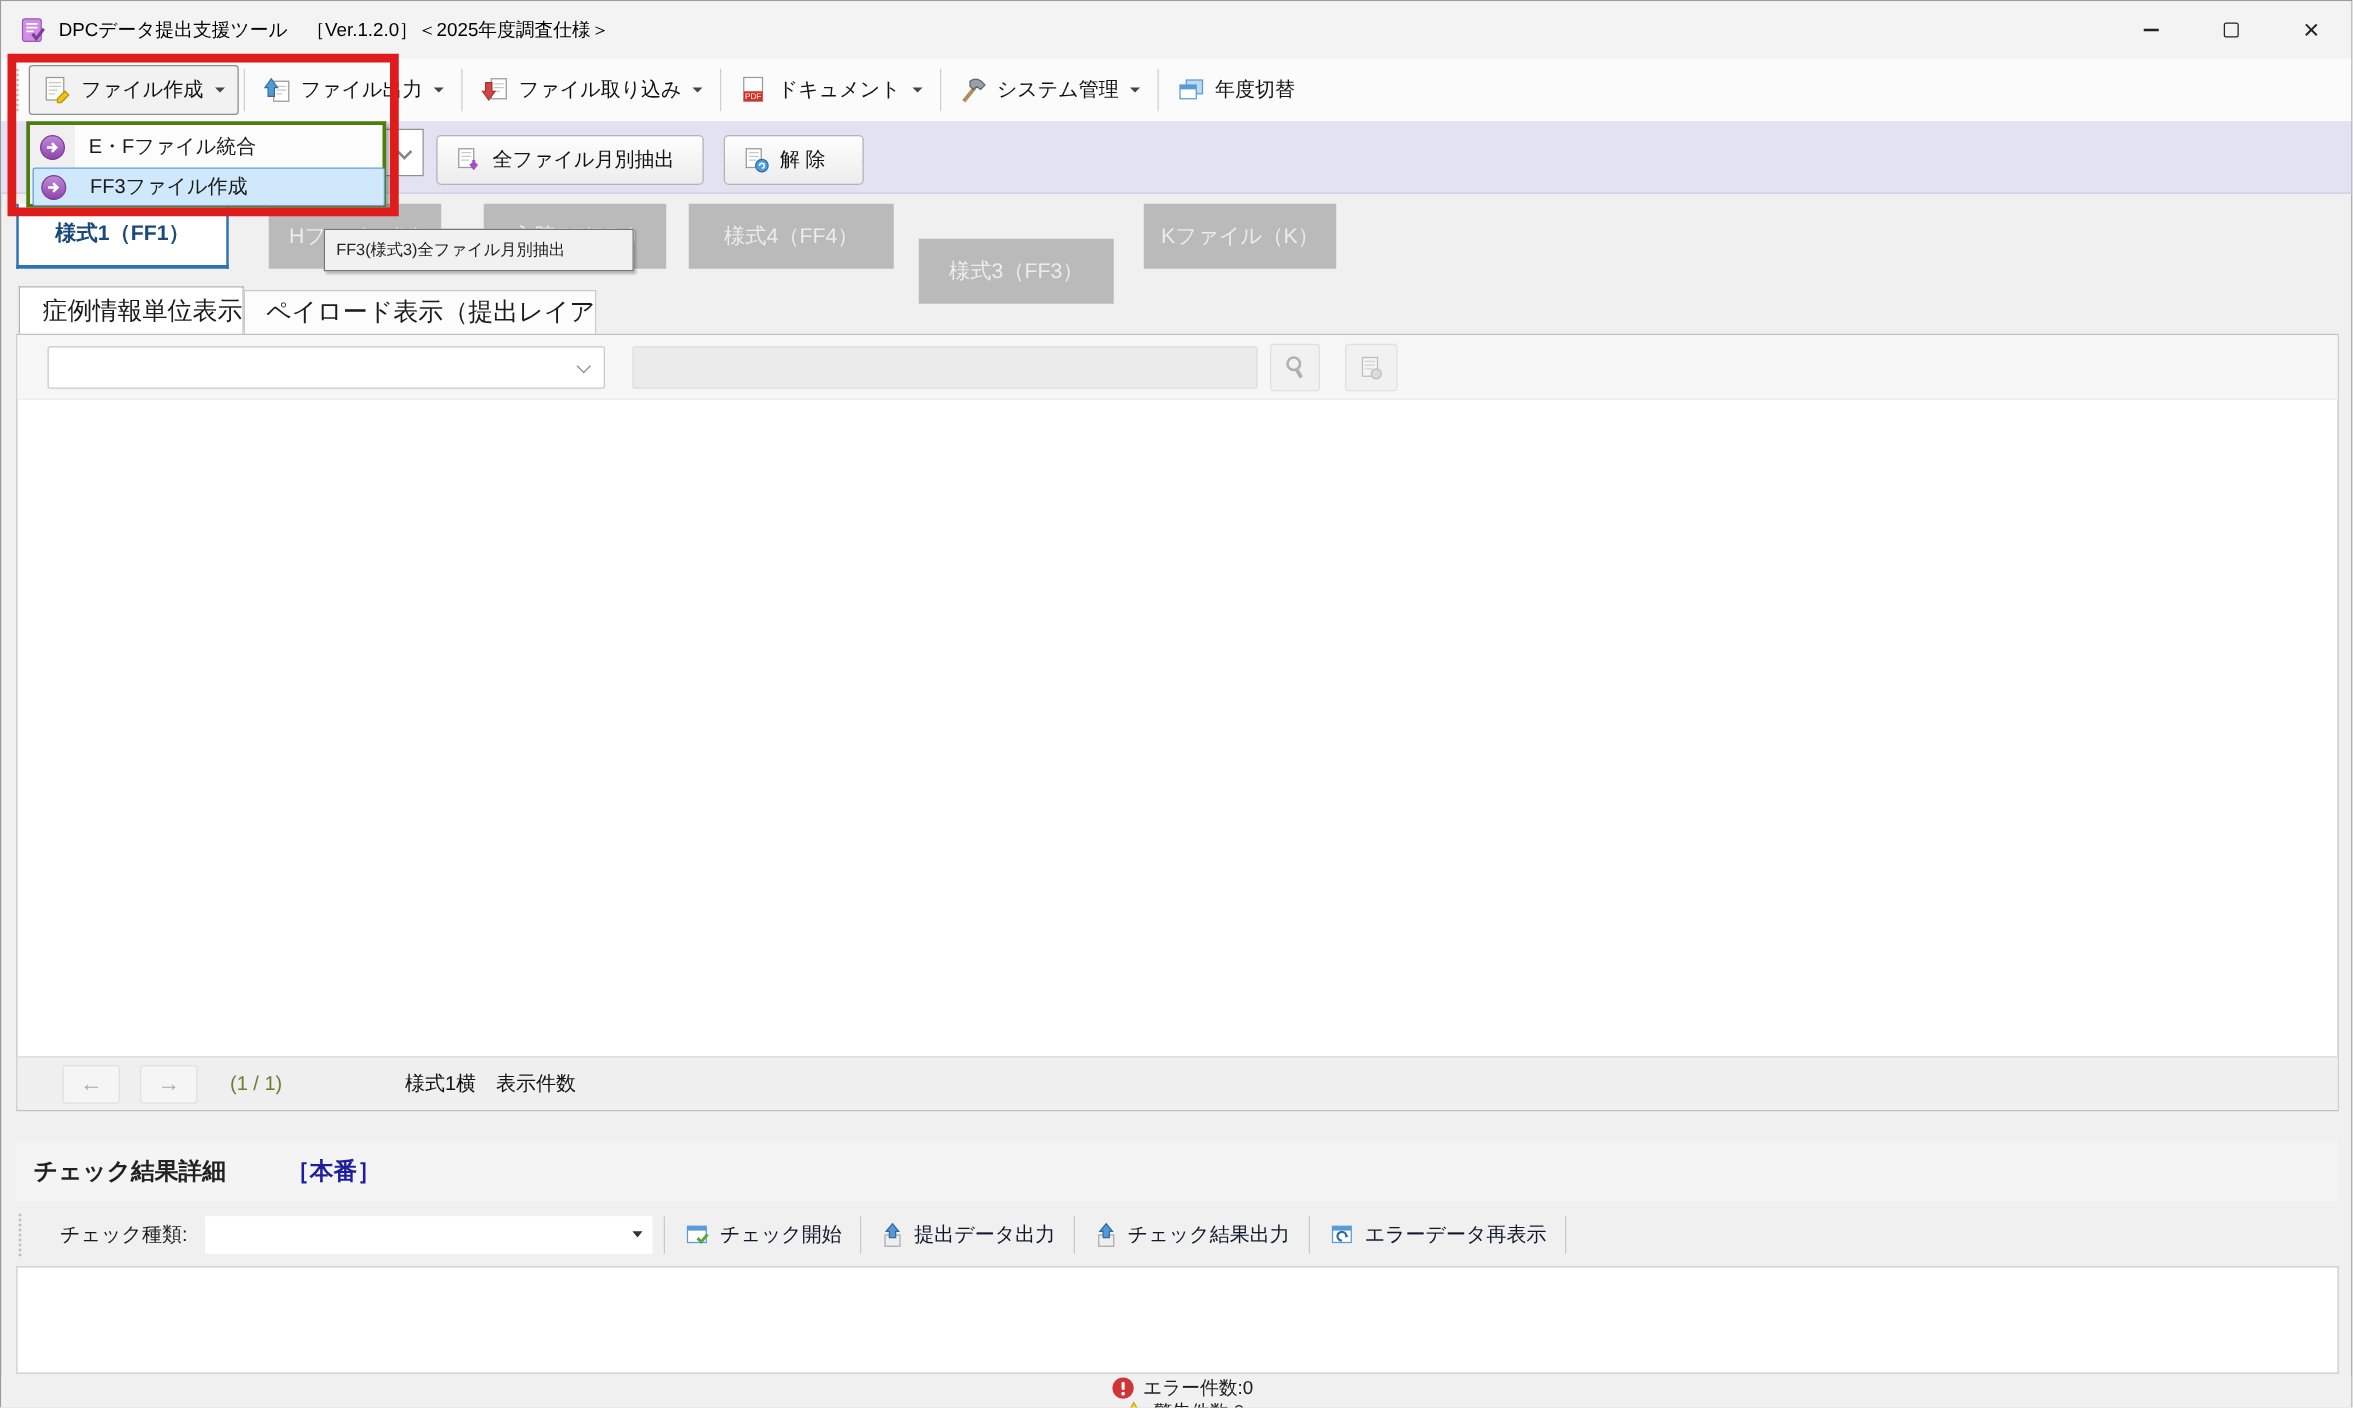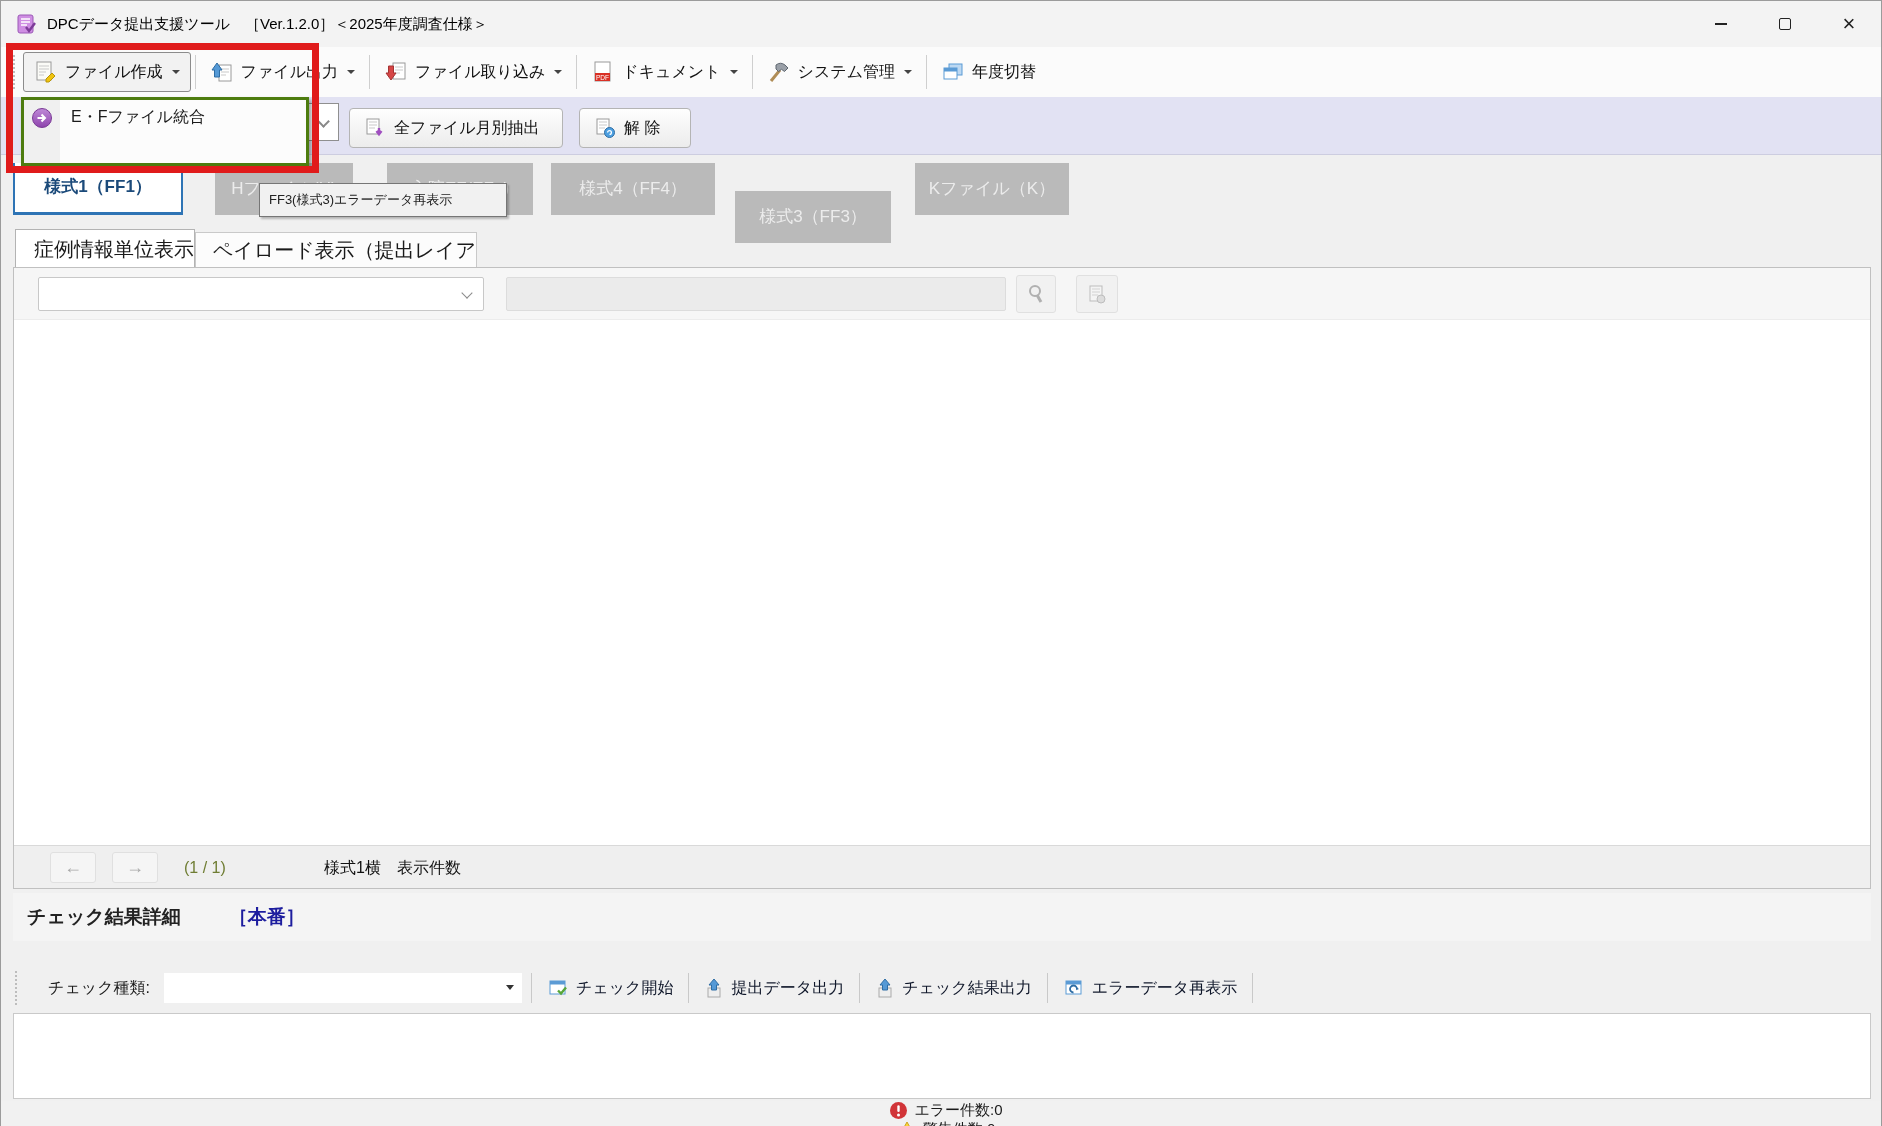--- a/index.html
+++ b/index.html
@@ -99,21 +99,21 @@
   .pager-strip { position:absolute; left:0; bottom:0; width:100%; height:43px;
                  background:#efefef; border-top:1px solid #d9d9d9; }
   .pg-btn { position:absolute; top:6px; width:46px; height:31px; background:#f5f5f5;
             border:1px solid #e0e0e0; border-radius:3px; color:#a9a9a9; font-size:18px;
             line-height:28px; text-align:center; }
   .pg-prev { left:36px; } .pg-next { left:98px; }
   .pg-count { position:absolute; left:170px; top:0; line-height:43px; font-size:16px; color:#6f7d33; }
   .pg-info  { position:absolute; left:310px; top:0; line-height:43px; font-size:16px; color:#111; }
 
   
-  .check-title-row { position:absolute; left:12px; top:892px; width:1858px; height:48px;
+  .check-title-row { position:absolute; left:12px; top:912px; width:1858px; height:48px;
                      background:#f4f4f4; display:flex; align-items:center; }
   .check-title { margin-left:14px; font-size:19px; font-weight:bold; color:#222; }
   .check-mode { margin-left:48px; font-size:19px; font-weight:bold; color:#1d1d9e; }
 
   .check-toolbar { position:absolute; left:0; top:964px; width:100%; height:46px;
                    display:flex; align-items:center; }
   .check-label { margin-left:30px; font-size:16px; }
   .check-combo { position:relative; margin-left:14px; width:358px; height:30px; background:#fff; }
   .check-combo .tri { position:absolute; right:8px; top:12px; width:0; height:0;
                       border-left:4.5px solid transparent; border-right:4.5px solid transparent;
@@ -278,21 +278,21 @@
     <span>様式4（FF4）</span>
   </div>
   <div class="tab inactive" style="left:734px; width:156px;margin-top:28px;">
     <span>様式3（FF3）</span>
   </div>
   <div class="tab inactive" style="left:914px; width:154px;">
     <span>Kファイル（K）</span>
   </div>
 
   <div class="tooltip">
-    <span>FF3(様式3)エラーデータ再表示</span>
+    <span>FF3(様式3)全ファイル月別抽出</span>
   </div>
 
   <div class="subtab active">
     <span>症例情報単位表示</span>
   </div>
   <div class="subtab inactive">
     <span>ペイロード表示（提出レイアウト）</span>
   </div>
 
   <div class="main-panel">
@@ -427,17 +427,32 @@
             <stop offset="0" stop-color="#c08ad8"></stop>
                 <stop offset="1" stop-color="#8e44ad"></stop>
           </linearGradient>
             </defs>
           <circle cx="11" cy="11" r="9.5" fill="url(#pg1)" stroke="#7a3a96"></circle>
           <path d="M6.5 11 h7 M10.5 7.5 L14 11 l-3.5 3.5" stroke="#fff" stroke-width="2" fill="none"></path>
         </svg>
       </span>
       <span class="mlabel">E・Fファイル統合</span>
     </div>
+    <div class="menu-item sel" style="top:34px;">
+      <span class="mico">
+        <svg width="22" height="22" viewBox="0 0 22 22">
+          <defs>
+              <linearGradient id="pg2" x1="0" y1="0" x2="0" y2="1">
+            <stop offset="0" stop-color="#c08ad8"></stop>
+                <stop offset="1" stop-color="#8e44ad"></stop>
+          </linearGradient>
+            </defs>
+          <circle cx="11" cy="11" r="9.5" fill="url(#pg2)" stroke="#7a3a96"></circle>
+          <path d="M6.5 11 h7 M10.5 7.5 L14 11 l-3.5 3.5" stroke="#fff" stroke-width="2" fill="none"></path>
+        </svg>
+      </span>
+      <span class="mlabel">FF3ファイル作成</span>
+    </div>
   </div>
 
   <div class="annotation"></div>
 
 </div>
 
 </body></html>

